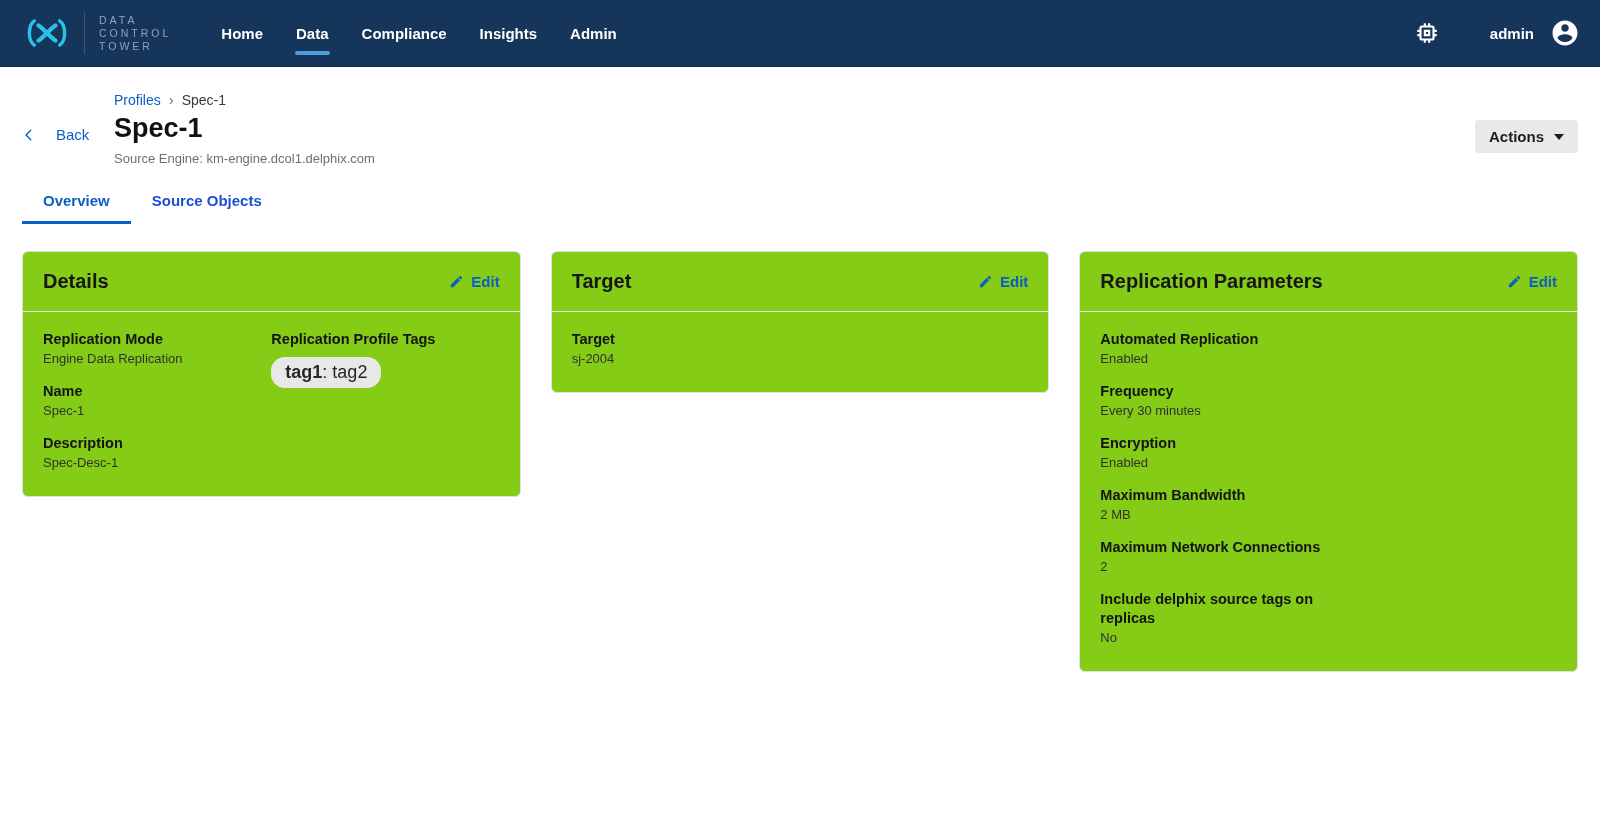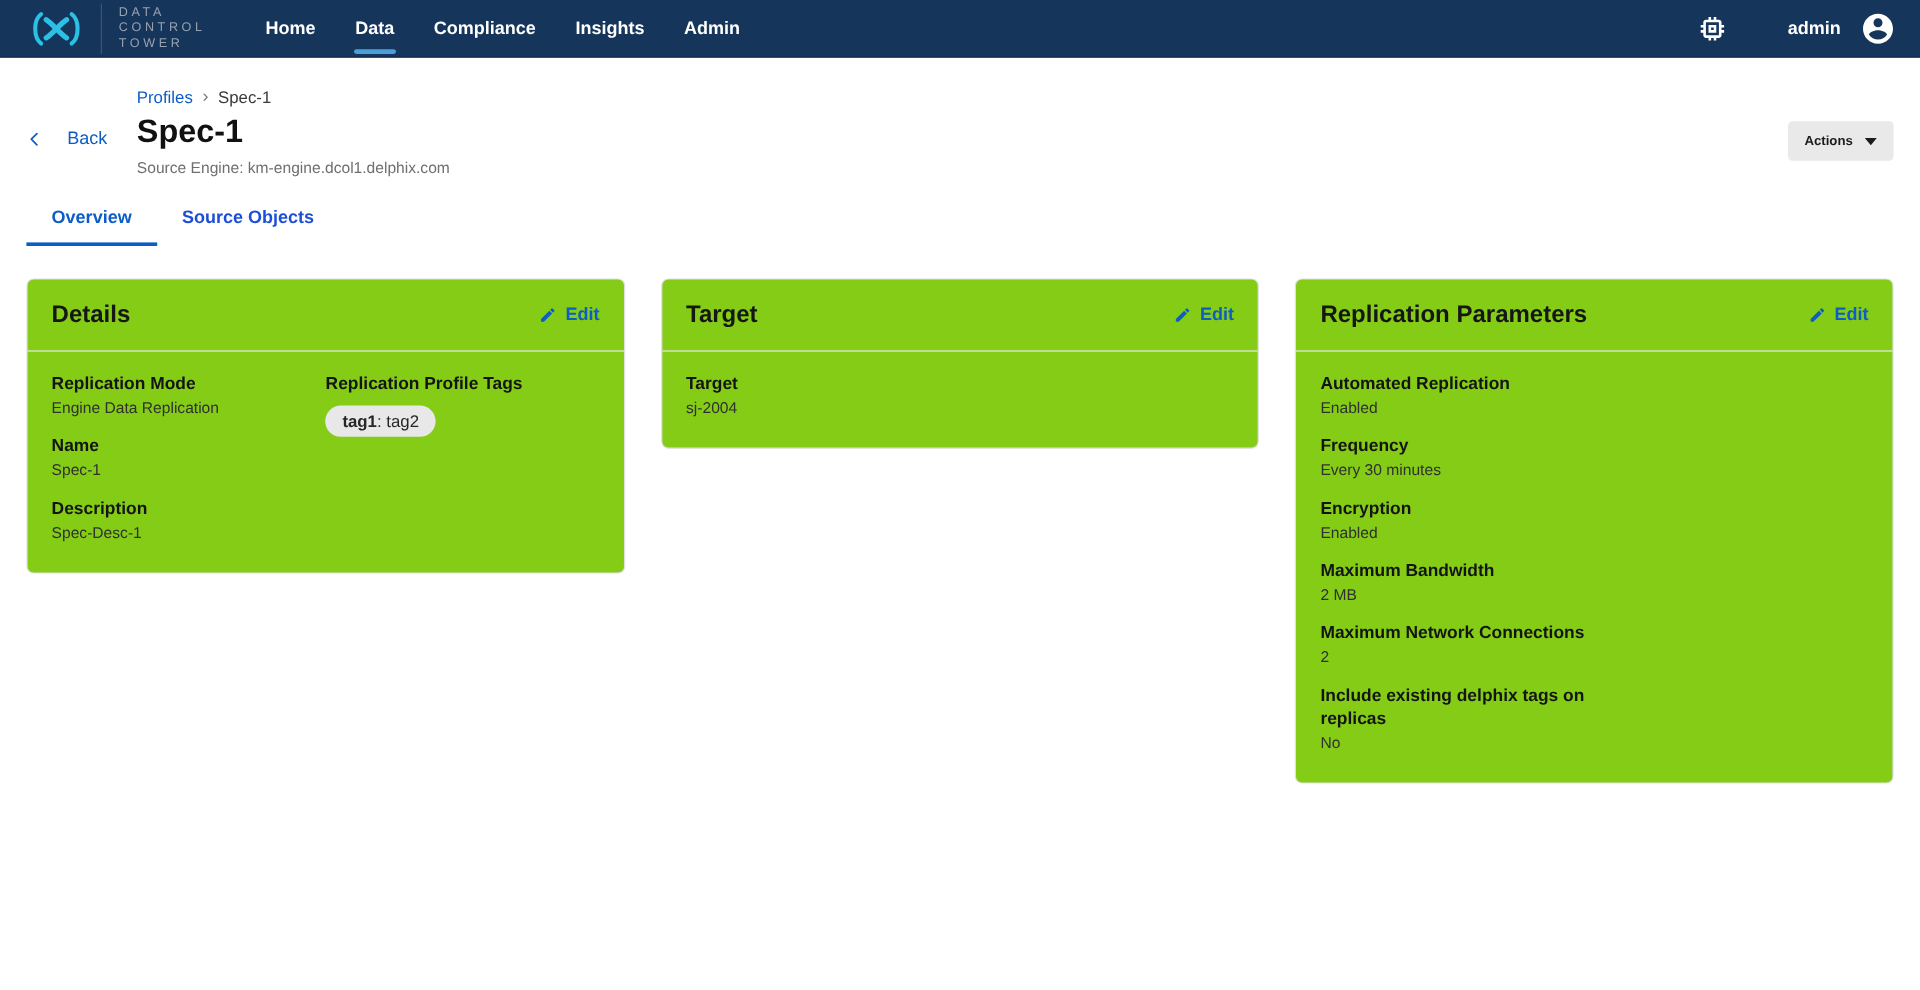--- a/index.html
+++ b/index.html
@@ -1,20 +1,20 @@
 <!DOCTYPE html>
 <html><head>
 <meta charset="utf-8">
 <style>
   * { margin:0; padding:0; box-sizing:border-box; }
   html,body { width:1600px; height:825px; overflow:hidden; background:#ffffff;
               font-family:"Liberation Sans","DejaVu Sans",sans-serif; }
 
   
-  .navbar { height:48px; background:#16355B; display:flex; align-items:center;
+  .navbar { height:67px; background:#16355B; display:flex; align-items:center;
             padding:0 20px; border-bottom:1px solid #122C4D; }
   .logo-group { display:flex; align-items:center; }
   .logo-mark { width:54px; height:32px; display:block; }
   .logo-divider { width:1px; height:42px; background:#44526C; margin:0 14px 0 10px; }
   .wordmark { font-size:10.5px; letter-spacing:3px; color:#97A1B1; line-height:13px;
               font-weight:400; text-transform:uppercase; }
   .nav-links { display:flex; align-items:center; margin-left:50px; gap:33px; }
   .nav-item { color:#ffffff; font-size:15px; font-weight:bold; text-decoration:none;
               position:relative; padding:6px 0; cursor:pointer; }
   .nav-item.active::after { content:""; position:absolute; left:-1px; right:-1px;
@@ -30,21 +30,21 @@
                gap:20px; color:#0D5DC4; font-size:15px; text-decoration:none; cursor:pointer; }
   .back-link svg { width:14px; height:14px; }
   .header-main { margin-left:92px; }
   .breadcrumb { font-size:14px; display:flex; align-items:center; gap:8px; }
   .breadcrumb .bc-link { color:#0D5DC4; text-decoration:none; cursor:pointer; }
   .breadcrumb .bc-sep { color:#757575; font-size:15px; }
   .breadcrumb .bc-current { color:#3A3A3A; }
   .page-title { font-size:27px; font-weight:bold; color:#111111; margin:5px 0 7px; }
   .page-subtitle { font-size:13px; color:#6F6F6F; }
   .actions-btn { position:absolute; right:22px; top:53px; background:#E9E9E9; border:none;
-                 border-radius:4px; height:33px; padding:0 14px; font-size:11px; font-weight:bold;
+                 border-radius:4px; height:33px; padding:0 14px; font-size:15px; font-weight:bold;
                  color:#1C1C1C; display:flex; align-items:center; gap:10px; cursor:pointer;
                  font-family:inherit; }
   .caret-down { width:10px; height:6px; display:block; }
 
   
   .tabs { display:flex; margin:16px 0 0 22px; }
   .tab { padding:10px 21px 12px; font-size:15px; font-weight:bold; color:#1d4ed8;
          border-bottom:3px solid transparent; cursor:pointer; }
   .tab.active { color:#0D5DC4; border-bottom-color:#0D5DC4; }
 
@@ -58,21 +58,21 @@
                font-weight:bold; text-decoration:none; cursor:pointer; }
   .edit-link svg { width:15px; height:15px; }
   .card-body { padding:18px 20px 24px; display:flex; }
   .col { flex:1; min-width:0; }
   .field { margin-bottom:14px; }
   .field:last-child { margin-bottom:0; }
   .field-label { font-size:14.5px; font-weight:bold; color:#141414; line-height:19px; }
   .field-value { font-size:13px; color:#303030; line-height:19px; }
   .half { max-width:50%; }
   .tag-chip { display:inline-block; margin-top:8px; background:#E8E8E8; border-radius:14px;
-              padding:5px 14px; font-size:14px; color:#262626; }
+              padding:5px 14px; font-size:18px; color:#262626; }
   .tag-chip b { font-weight:bold; }
 </style>
 </head>
 <body>
 
 <div class="navbar">
   <div class="logo-group">
     <svg class="logo-mark" viewBox="0 0 48 34">
       <g fill="none" stroke="#2BC1E6" stroke-linecap="round">
         <path d="M10.5 4 C 3.5 9, 3.5 25, 10.5 30" stroke-width="3.6"></path>
@@ -217,20 +217,20 @@
         </div>
         <div class="field half">
           <div class="field-label">Maximum Bandwidth</div>
           <div class="field-value">2 MB</div>
         </div>
         <div class="field half">
           <div class="field-label">Maximum Network Connections</div>
           <div class="field-value">2</div>
         </div>
         <div class="field half">
-          <div class="field-label">Include existing delphix tags on replicas</div>
+          <div class="field-label">Include delphix source tags on replicas</div>
           <div class="field-value">No</div>
         </div>
       </div>
     </div>
   </div>
 
 </div>
 
 </body></html>

